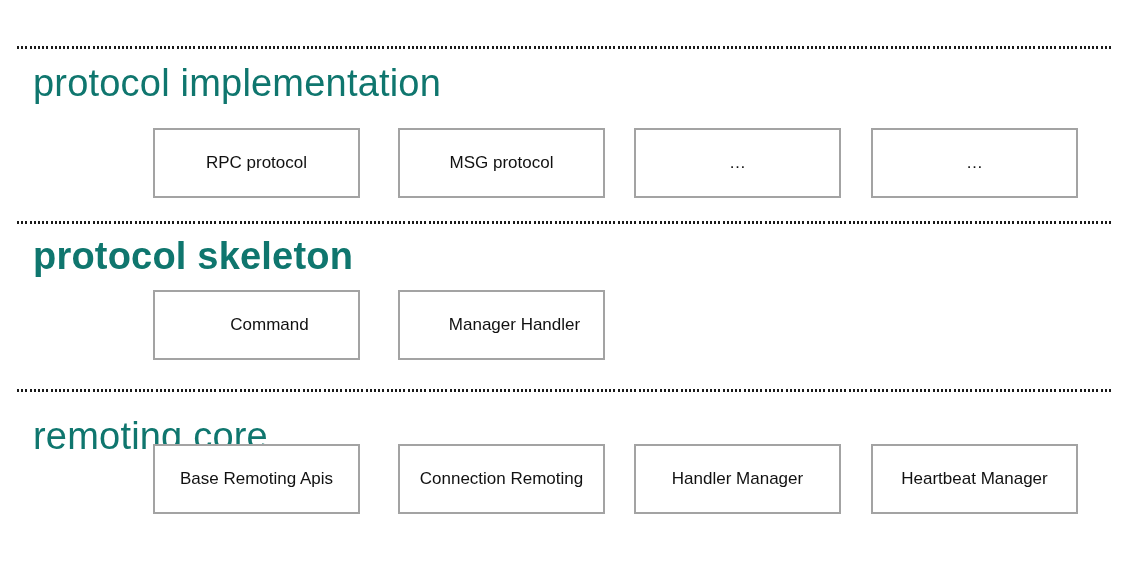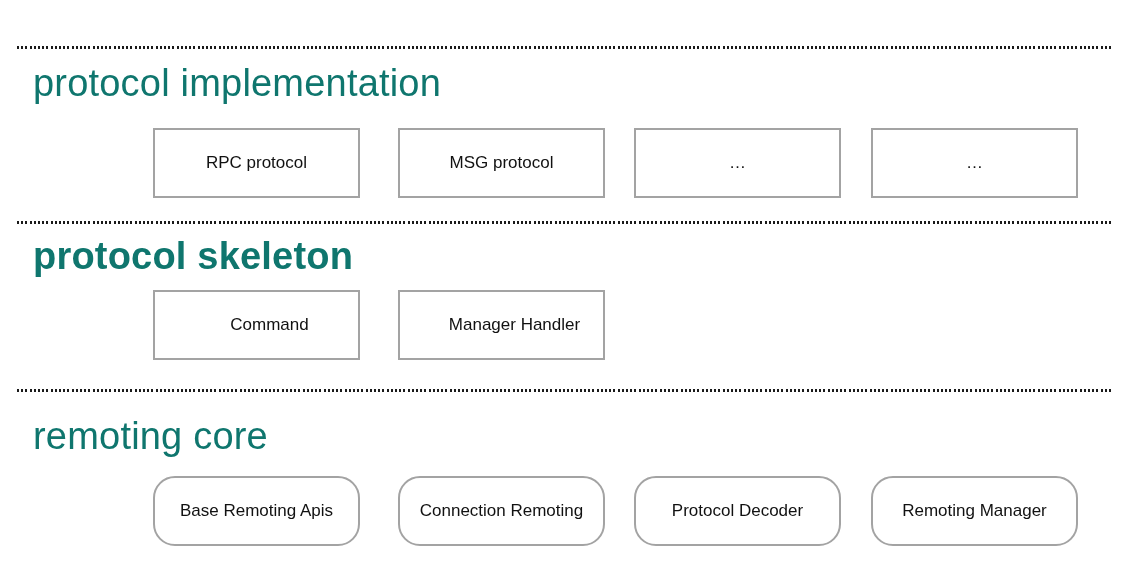--- a/index.html
+++ b/index.html
@@ -49,21 +49,21 @@
     display: flex;
     align-items: center;
     justify-content: center;
     font-size: 17px;
     color: #111111;
     white-space: nowrap;
     text-align: center;
   }
   .row-1 { top: 128px; }
   .row-2 { top: 290px; padding-left: 26px; }
-  .row-3 { top: 476px; border-radius: 22px; }
+  .row-3 { top: 444px; }
   .col-0 { left: 153px; }
   .col-1 { left: 398px; }
   .col-2 { left: 634px; }
   .col-3 { left: 871px; }
 </style>
 </head>
 <body>
 
 <div class="canvas">
 
@@ -93,19 +93,19 @@
 
   <div class="separator sep-3"></div>
   <h2 class="layer-title title-3">remoting core</h2>
   <div class="box row-3 col-0">
     <span>Base Remoting Apis</span>
   </div>
   <div class="box row-3 col-1">
     <span>Connection Remoting</span>
   </div>
   <div class="box row-3 col-2">
-    <span>Protocol Decoder</span>
+    <span>Handler Manager</span>
   </div>
   <div class="box row-3 col-3">
-    <span>Remoting Manager</span>
+    <span>Heartbeat Manager</span>
   </div>
 
 </div>
 
 </body></html>

